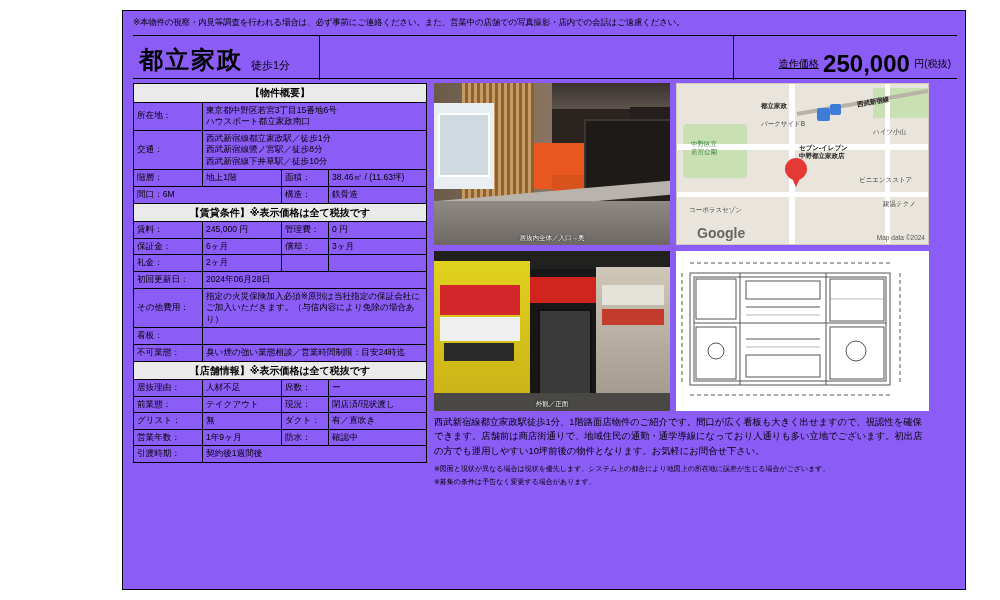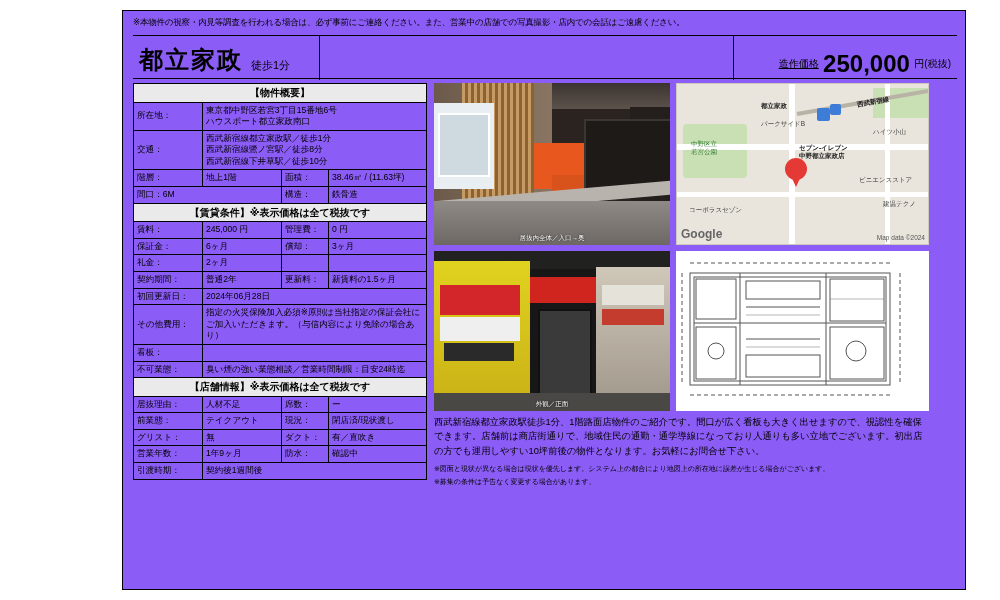--- a/index.html
+++ b/index.html
@@ -65,21 +65,21 @@
   .mp-road{position:absolute;background:#ffffff;}
   .mp-green{position:absolute;background:#c8e0b4;}
   .mp-rail{position:absolute;height:4px;background:#b9b2a6;}
   .mp-lbl{position:absolute;font-size:6.5px;color:#3b3b3b;white-space:nowrap;}
   .mp-lbl.b{font-weight:bold;color:#222;}
   .mp-pin{position:absolute;width:22px;height:30px;}
   .mp-pin:before{content:"";position:absolute;left:0;top:0;width:22px;height:22px;border-radius:50%;background:#e53935;}
   .mp-pin:after{content:"";position:absolute;left:5px;top:16px;width:0;height:0;border-left:6px solid transparent;border-right:6px solid transparent;border-top:13px solid #e53935;}
   .mp-station{position:absolute;width:13px;height:13px;background:#3d7dd8;border-radius:2px;}
   .mp-attrib{position:absolute;right:3px;bottom:3px;font-size:6.5px;color:#555;}
-  .mp-google{position:absolute;left:4px;bottom:3px;font-size:12px;color:#666;font-weight:bold;}
+  .mp-google{position:absolute;left:20px;bottom:3px;font-size:14px;color:#666;font-weight:bold;}
   .mp-marker-sq{position:absolute;width:11px;height:11px;background:#2f67c9;border-radius:2px;}
 
   
   .fp svg{display:block;}
 </style>
 </head>
 <body>
 
 <div class="page">
   <div class="sheet">
@@ -139,26 +139,20 @@
         <td class="lab">保証金：</td>
         <td>6ヶ月</td>
         <td>償却：</td>
         <td>3ヶ月</td>
       </tr>
       <tr>
         <td class="lab">礼金：</td>
         <td>2ヶ月</td>
         <td></td>
         <td></td>
-      </tr>
-      <tr>
-        <td class="lab">契約期間：</td>
-        <td>普通2年</td>
-        <td>更新料：</td>
-        <td>新賃料の1.5ヶ月</td>
       </tr>
       <tr>
         <td class="lab">初回更新日：</td>
         <td colspan="3">2024年06月28日</td>
       </tr>
       <tr>
         <td class="lab">その他費用：</td>
         <td colspan="3">指定の火災保険加入必須※原則は当社指定の保証会社にご加入いただきます。（与信内容により免除の場合あり）</td>
       </tr>
       <tr>

